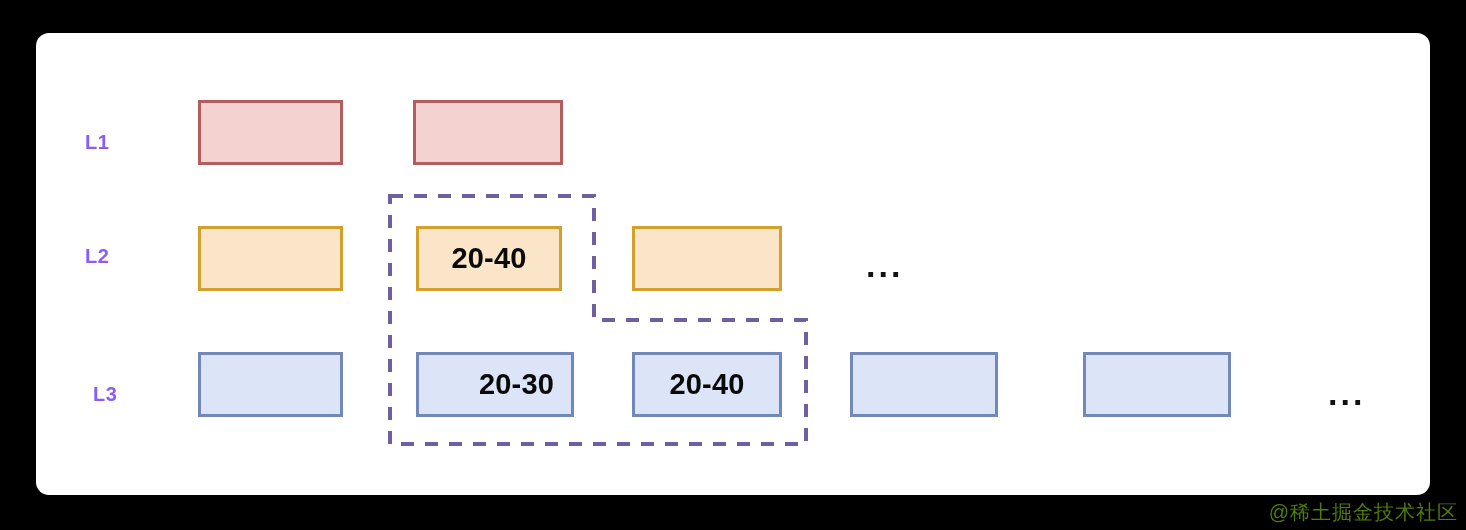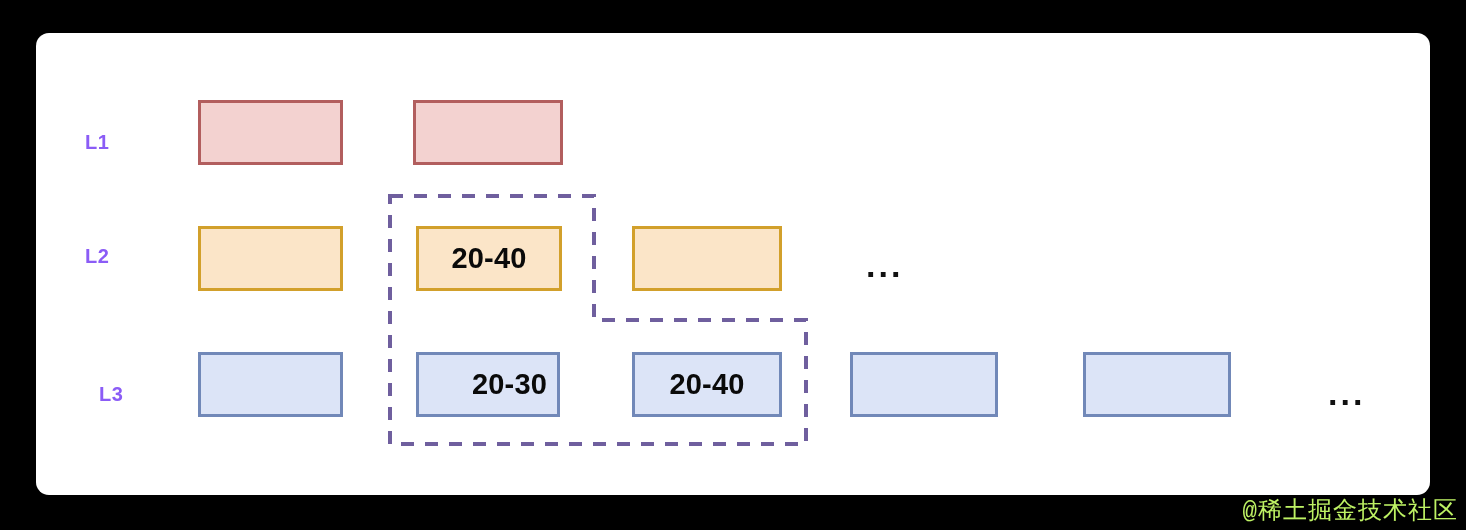--- a/index.html
+++ b/index.html
@@ -89,48 +89,48 @@
     height: 252px;
     pointer-events: none;
   }
   #selection-region svg { display: block; overflow: visible; }
 
   
   #watermark {
     position: absolute;
     right: 8px;
     bottom: 4px;
-    font-size: 24px;
-    color: #bef264;
+    font-size: 20px;
+    color: #4d7c0f;
     letter-spacing: 1px;
     white-space: nowrap;
-    font-family: Liberation Mono, monospace;
+    font-family: Liberation Sans, sans-serif;
   }
 </style>
 </head>
 <body>
 
 <div id="stage">
 
   <div id="card"></div>
 
   <div class="row-label" style="left:85px; top:132px;">L1</div>
   <div class="row-label" style="left:85px; top:246px;">L2</div>
-  <div class="row-label" style="left:99px; top:384px;">L3</div>
+  <div class="row-label" style="left:93px; top:384px;">L3</div>
 
   <div class="box l1" style="left:198px; top:100px; width:145px; height:65px;"></div>
   <div class="box l1" style="left:413px; top:100px; width:150px; height:65px;"></div>
 
   <div class="box l2" style="left:198px; top:226px; width:145px; height:65px;"></div>
   <div class="box l2" style="left:416px; top:226px; width:146px; height:65px;">20-40</div>
   <div class="box l2" style="left:632px; top:226px; width:150px; height:65px;"></div>
   <div class="ellipsis" style="left:866px; top:248px;">...</div>
 
   <div class="box l3" style="left:198px; top:352px; width:145px; height:65px;"></div>
-  <div class="box l3" style="left:416px; top:352px; width:144px; height:65px;padding-left:43px;">20-30</div>
+  <div class="box l3" style="left:416px; top:352px; width:158px; height:65px;padding-left:43px;">20-30</div>
   <div class="box l3" style="left:632px; top:352px; width:150px; height:65px;">20-40</div>
   <div class="box l3" style="left:850px; top:352px; width:148px; height:65px;"></div>
   <div class="box l3" style="left:1083px; top:352px; width:148px; height:65px;"></div>
   <div class="ellipsis" style="left:1328px; top:376px;">...</div>
 
   <div id="selection-region">
     <svg width="424" height="256" viewBox="0 0 424 256">
       <polygon id="selection-poly" fill="none" stroke-linecap="butt" stroke-linejoin="miter" points="2,2 206,2 206,126 418,126 418,250 2,250" stroke="#6f5f9e" stroke-width="4" stroke-dasharray="13 11"></polygon>
     </svg>
   </div>

